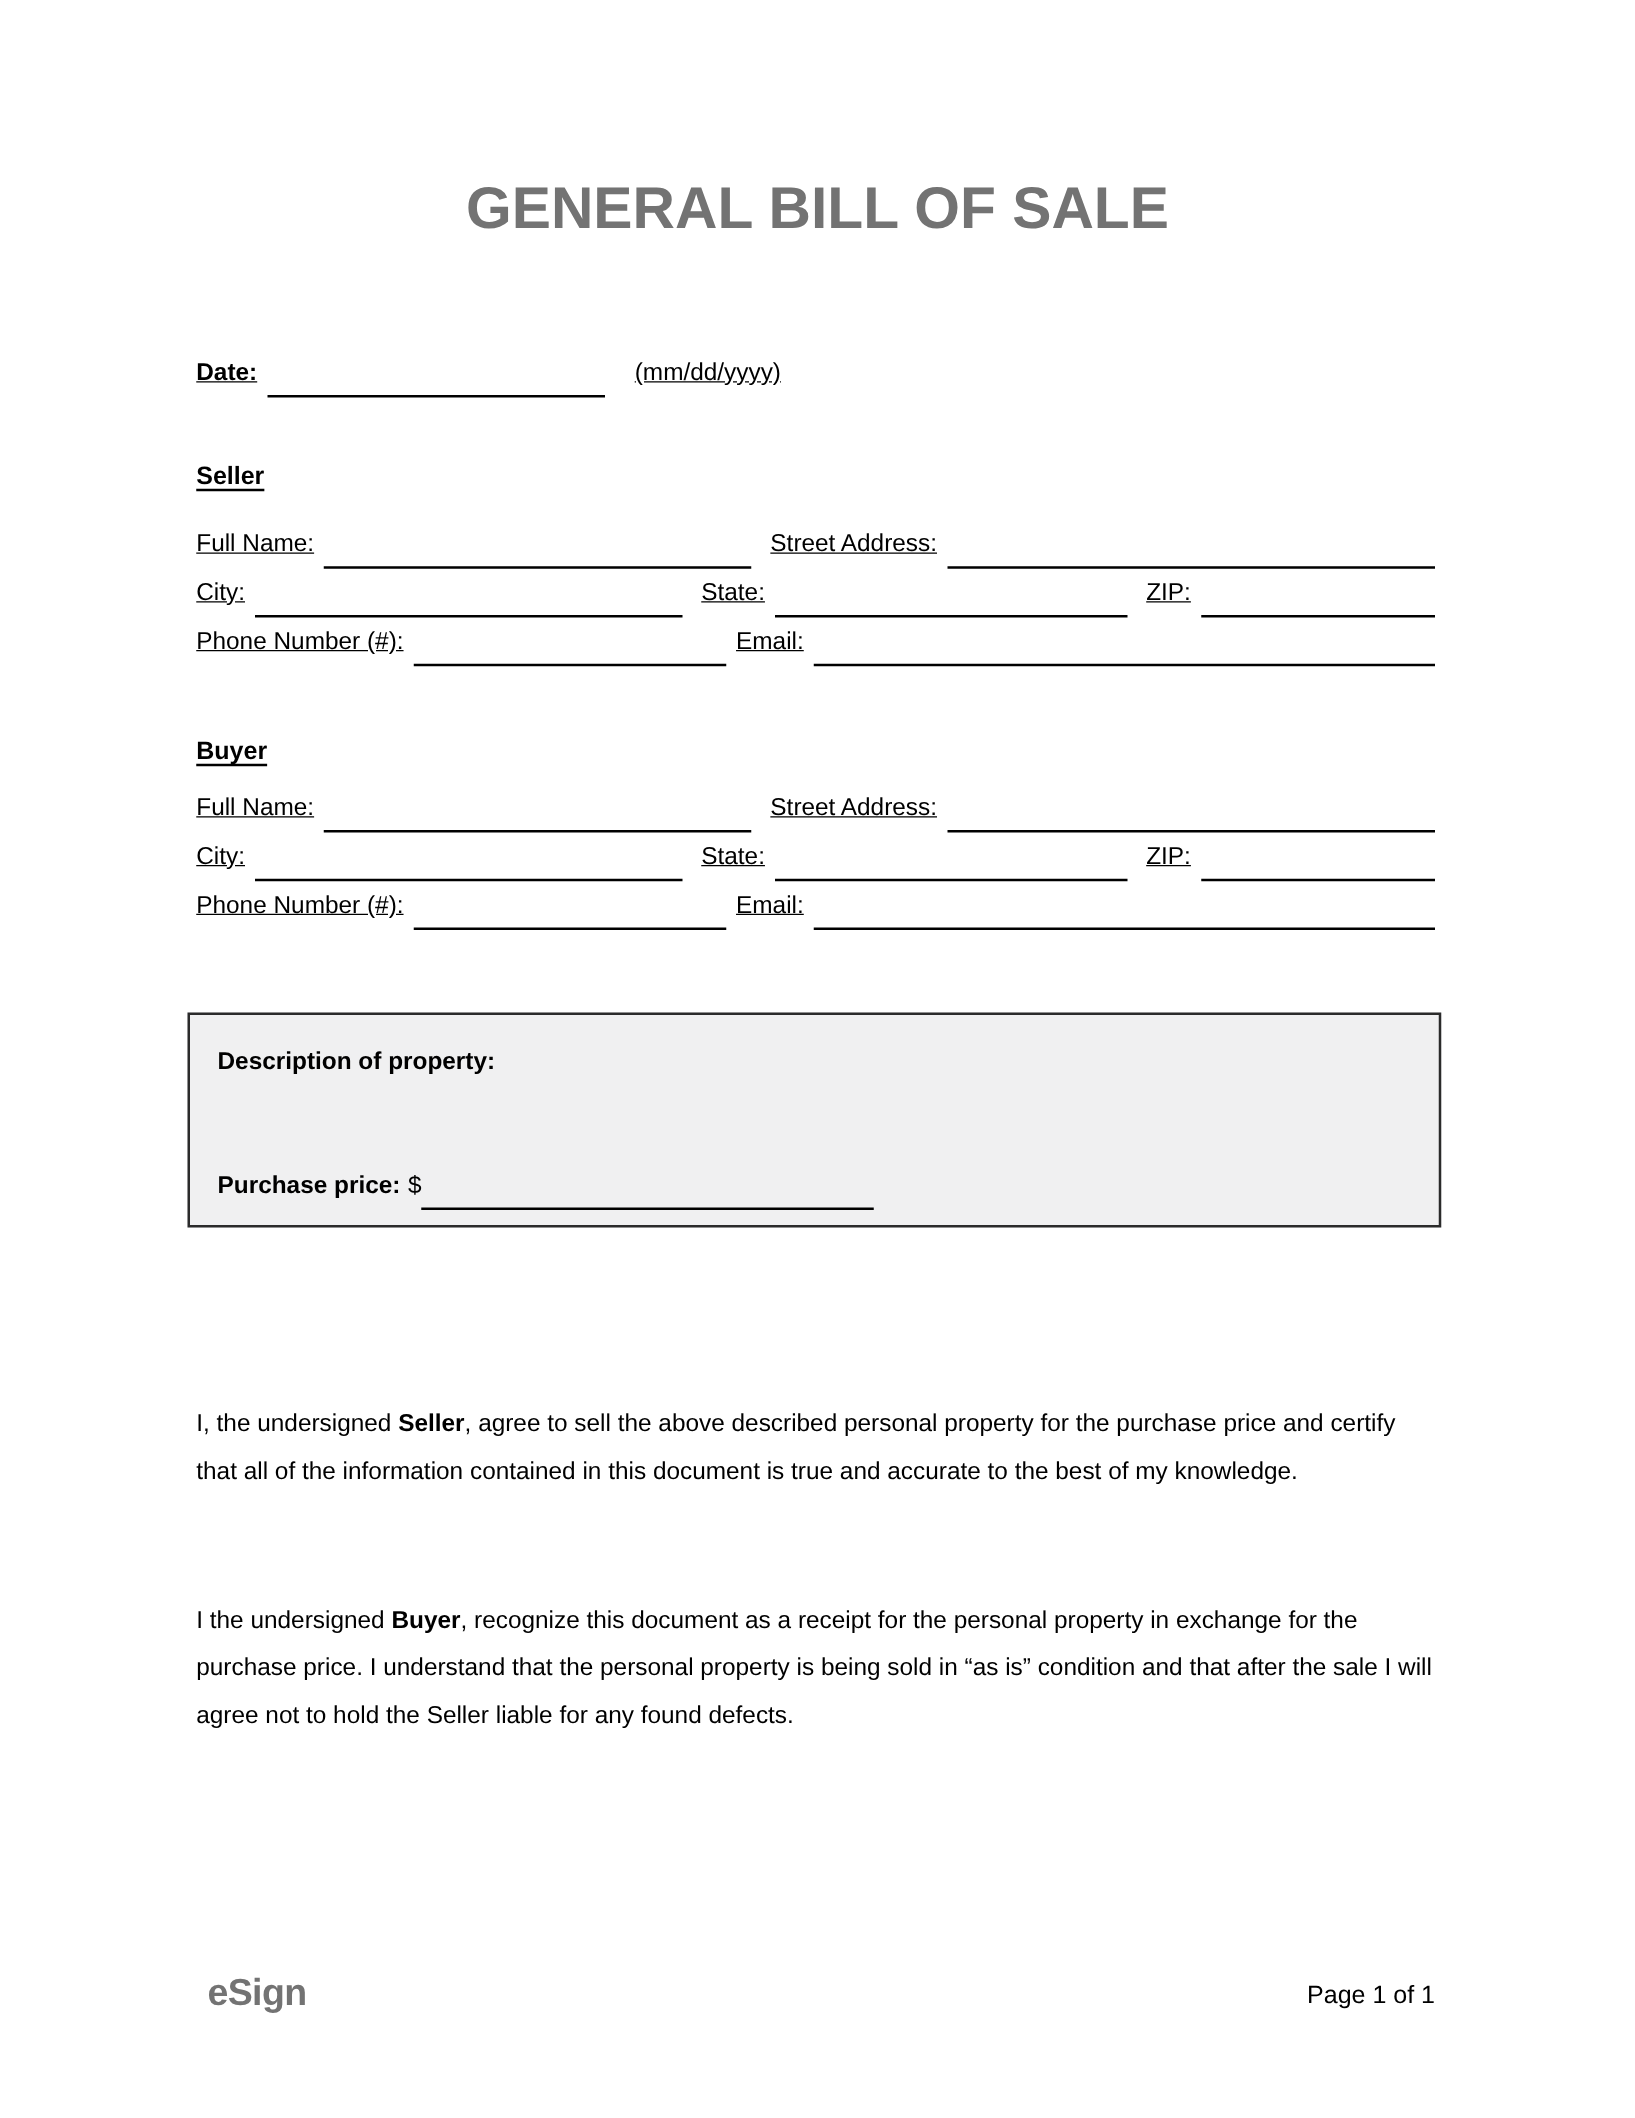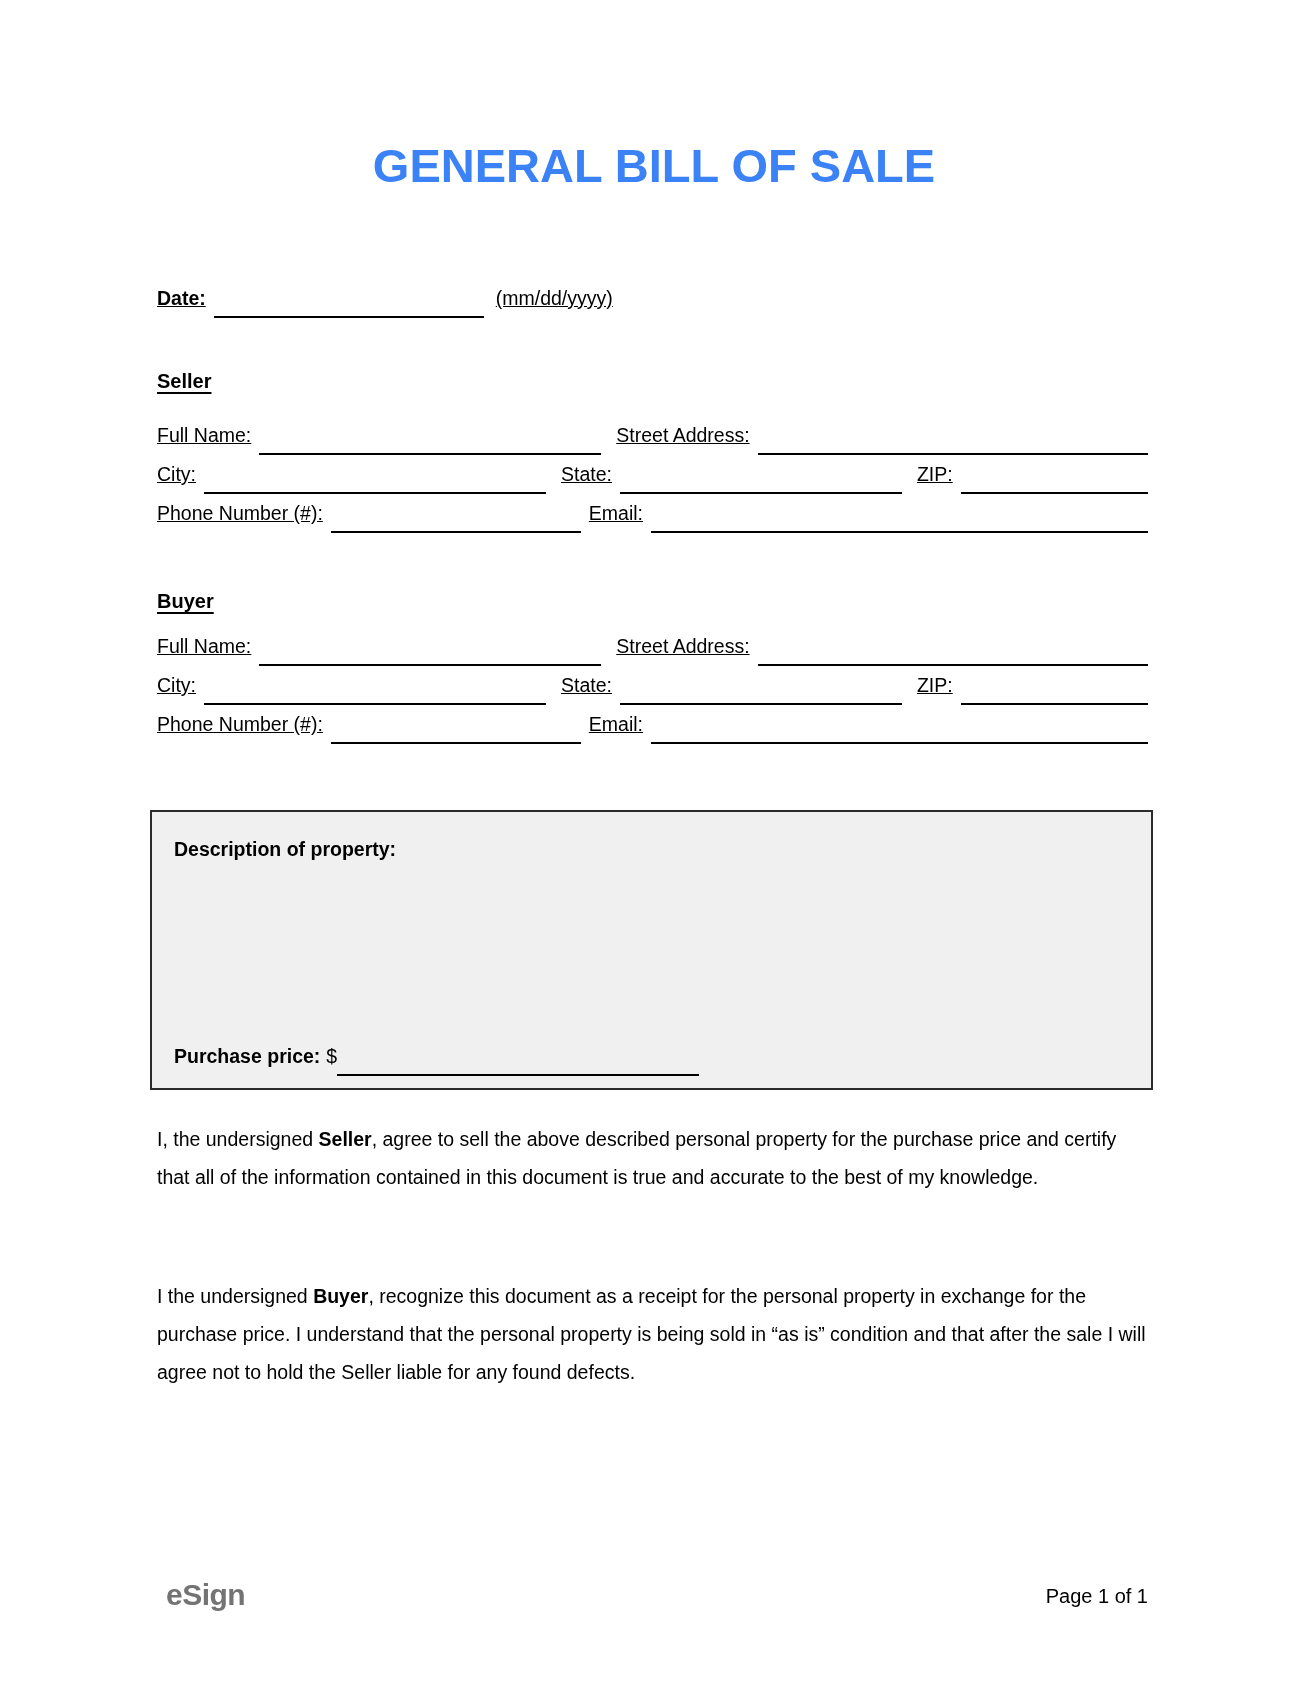--- a/index.html
+++ b/index.html
@@ -7,47 +7,47 @@
     position:relative;
     width:1308px;height:1694px;
     background:#ffffff;
     font-family:"Liberation Sans", sans-serif;
     color:#000000;
     overflow:hidden;
   }
   .title{
     position:absolute;top:140px;left:0;width:100%;
     text-align:center;font-weight:bold;font-size:47px;line-height:1.1;
-    letter-spacing:0px;color:#3b82f6;
+    letter-spacing:0px;color:#737373;
   }
   .frow{
     position:absolute;left:157px;right:160px;height:42px;
     display:flex;align-items:flex-end;
     font-size:19.5px;
     text-decoration:underline;
   }
   .flabel{margin-bottom:8px;white-space:nowrap;}
   .flabel.mid{margin-left:15px;}
   .fline{
     border-bottom:2px solid #000000;height:0;
     margin-left:8px;
     font-size:19.5px;line-height:0;
   }
   .fline.grow{flex:1 1 auto;}
   .bold{font-weight:bold;}
-  .hint{margin-left:12px;margin-bottom:8px;white-space:nowrap;}
+  .hint{margin-left:24px;margin-bottom:8px;white-space:nowrap;}
   .sec-heading{
     position:absolute;left:157px;
     font-size:20px;font-weight:bold;
     text-decoration:underline;
     text-decoration-thickness:2px;
     text-underline-offset:4px;
   }
   .desc-box{
-    position:absolute;left:150px;top:810px;width:1003px;height:280px;
+    position:absolute;left:150px;top:810px;width:1003px;height:172px;
     background:#f0f0f1;border:2px solid #2b2b2b;box-sizing:border-box;
   }
   .desc-label{
     position:absolute;left:22px;top:26px;
     font-size:19.5px;font-weight:bold;
   }
   .desc-value{
     position:absolute;left:22px;top:58px;right:22px;bottom:70px;
     font-size:19.5px;
   }

